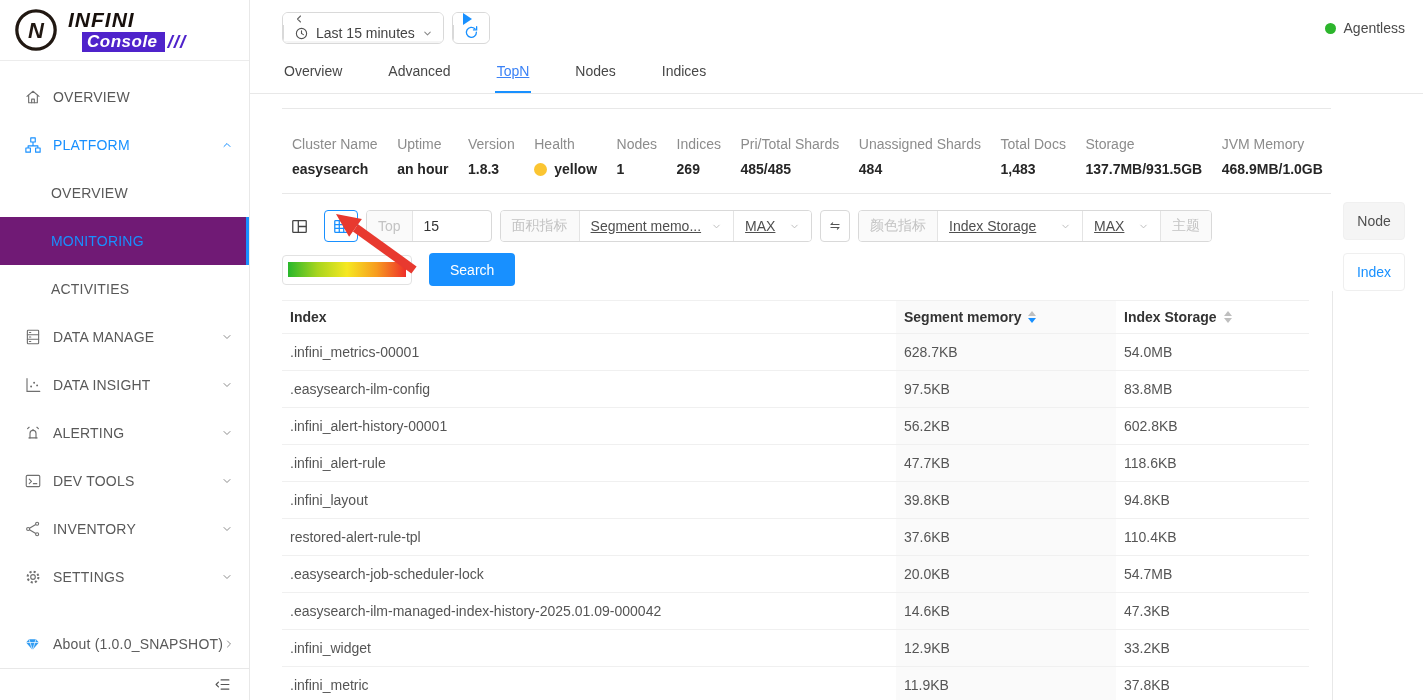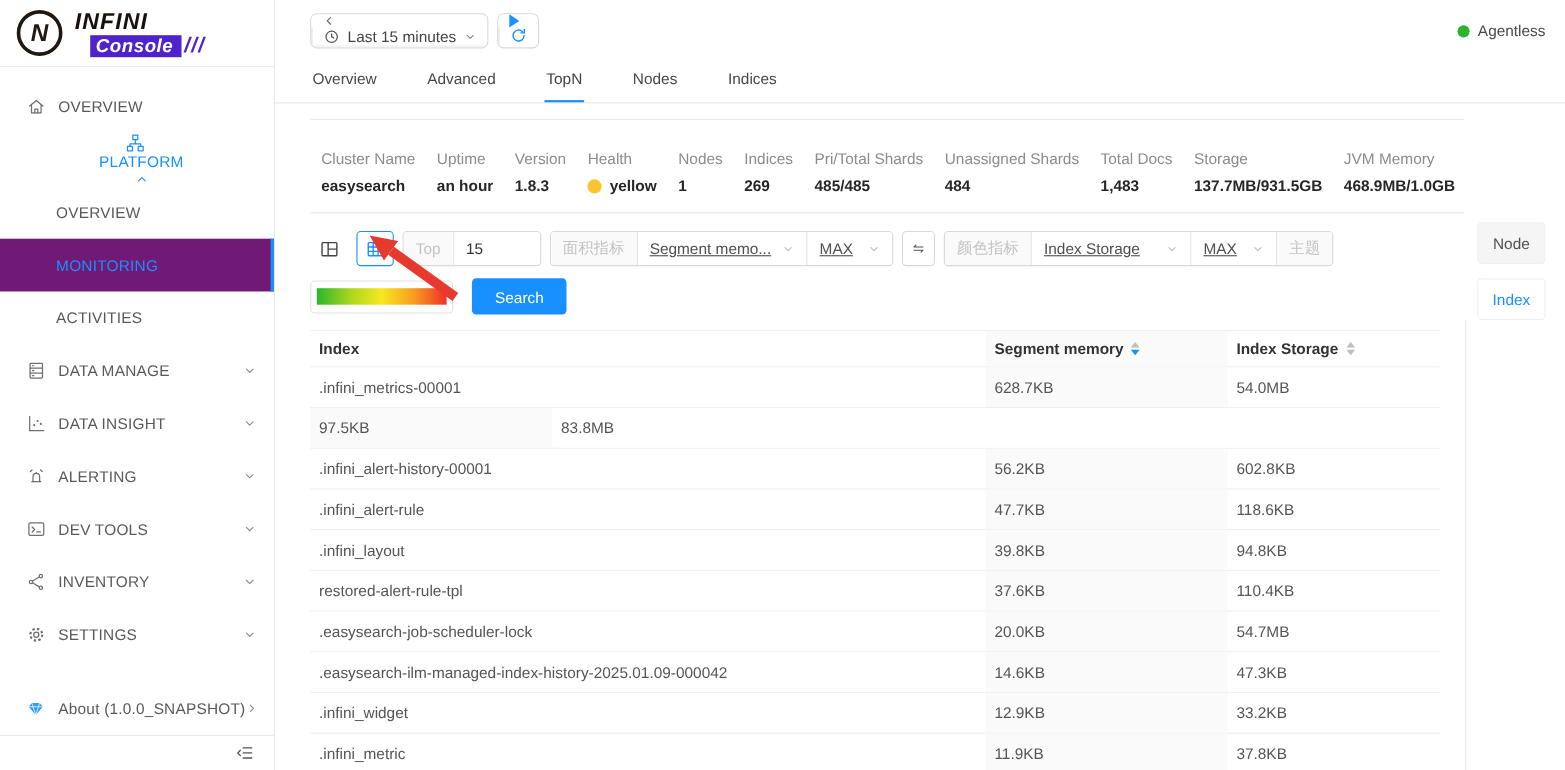--- a/index.html
+++ b/index.html
@@ -17,21 +17,21 @@
   .logo-text { line-height:1; }
   .logo-line1 { font-size:21px; font-weight:800; font-style:italic; letter-spacing:1px; color:#18100c; }
   .logo-line2 { display:flex; align-items:center; margin-top:2px; margin-left:14px; }
   .console-chip { background:#4f23cb; color:#fff; font-weight:800; font-style:italic; font-size:17px; padding:1px 7px 2px 5px; letter-spacing:.5px; }
   .slashes { color:#4f23cb; font-weight:900; font-style:italic; font-size:19px; margin-left:3px; letter-spacing:1px; }
   .menu { flex:1; display:flex; flex-direction:column; padding-top:12px; min-height:0; }
   .mi { height:48px; flex-shrink:0; display:flex; align-items:center; padding:0 16px 0 24px; color:#595959; cursor:pointer; letter-spacing:.2px; }
   .mi .ico { width:18px; height:18px; margin-right:11px; display:flex; align-items:center; color:#6f6f6f; flex-shrink:0; }
   .mi .lbl { flex:1; white-space:nowrap; }
   .mi .chev { color:#8c8c8c; display:flex; }
-  .mi.blue, .mi.blue .ico, .mi.blue .chev { color:#1890ff;flex-direction:column; }
+  .mi.blue, .mi.blue .ico, .mi.blue .chev { color:#1890ff; }
   .mi.sub { padding-left:51px; }
   .mi.sub.active { background:#701a75; color:#1890ff; border-right:3px solid #1890ff; }
   .spacer { flex:1; }
   .about { height:48px; }
   .about .ico { color:#1890ff; }
   .collapse-row { height:32px; border-top:1px solid #e8e8e8; display:flex; align-items:center; justify-content:flex-end; padding-right:18px; flex-shrink:0; color:#555; }
 
   
   .main { flex:1; min-width:0; display:flex; flex-direction:column; }
   .topbar { display:flex; align-items:center; justify-content:space-between; padding:12px 16px 10px 32px; }
@@ -40,21 +40,21 @@
   .seg { display:flex; align-items:center; padding:0 10px; gap:7px; color:#444; cursor:pointer; background:#fff; }
   .seg + .seg { border-left:1px solid #d9d9d9; }
   .seg.disabled { background:#f5f5f5; color:#bdbdbd; cursor:default; }
   .seg .svgi { display:flex; }
   .play-tri { width:0; height:0; border-top:6px solid transparent; border-bottom:6px solid transparent; border-left:9px solid #1890ff; }
   .agent { display:flex; align-items:center; gap:8px; color:#4a4a4a; padding-right:2px; }
   .agent-dot { width:11px; height:11px; border-radius:50%; }
 
   .tabs { display:flex; padding:0 32px; border-bottom:1px solid #e8e8e8; }
   .tab { padding:9px 2px 12px; margin-right:42px; color:#474747; cursor:pointer; border-bottom:2px solid transparent; }
-  .tab.active { color:#404040; border-bottom-color:#1890ff; }
+  .tab.active { color:#3b82f6; border-bottom-color:#1890ff;text-decoration:underline; }
 
   .content { flex:1; min-height:0; display:flex; padding:0 16px 0 32px; }
   .center { flex:1; min-width:0; margin-right:12px; position:relative; }
 
   
   .stats { display:flex; justify-content:space-between; margin-top:14px; padding:27px 8px 16px 10px; border-top:1px solid #e8e8e8; border-bottom:1px solid #e8e8e8; }
   .stat { white-space:nowrap; }
   .sl { color:#8c8c8c; margin-bottom:9px; }
   .sv { color:#262626; font-weight:700; display:flex; align-items:center; }
   .hdot { width:13px; height:13px; border-radius:50%; display:inline-block; margin-right:7px; }
@@ -489,20 +489,21 @@
                 </span>
             </div>
           </div>
           <div>
               <div class="tr">
                 <div class="td c1">.infini_metrics-00001</div>
                 <div class="td c2 sorted-col">628.7KB</div>
                 <div class="td c3">54.0MB</div>
               </div>
               <div class="tr">
+                <div class="td c1">.easysearch-ilm-config</div>
                 <div class="td c2 sorted-col">97.5KB</div>
                 <div class="td c3">83.8MB</div>
               </div>
               <div class="tr">
                 <div class="td c1">.infini_alert-history-00001</div>
                 <div class="td c2 sorted-col">56.2KB</div>
                 <div class="td c3">602.8KB</div>
               </div>
               <div class="tr">
                 <div class="td c1">.infini_alert-rule</div>

